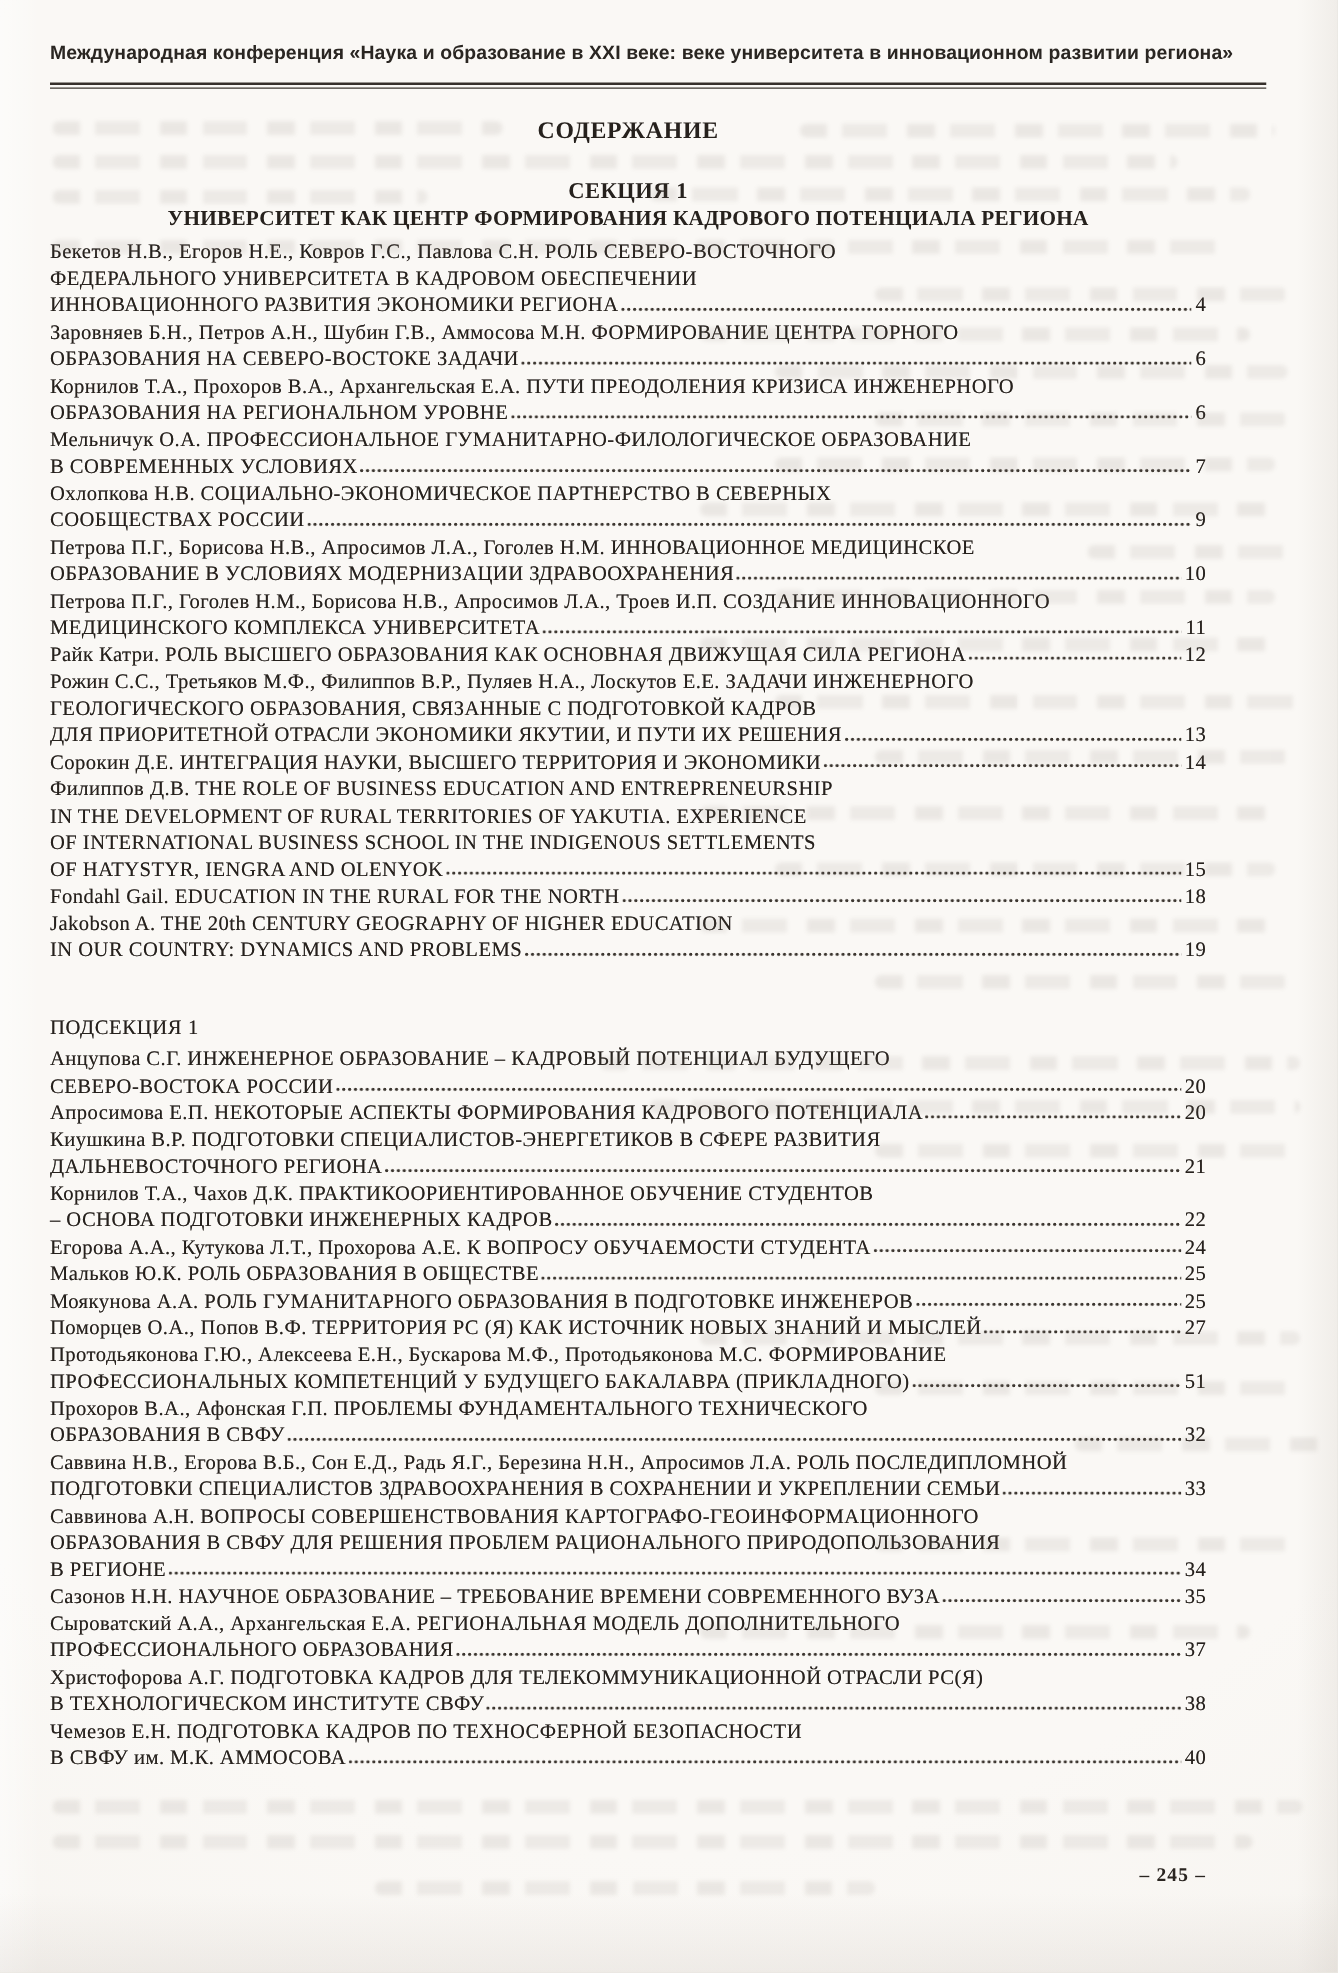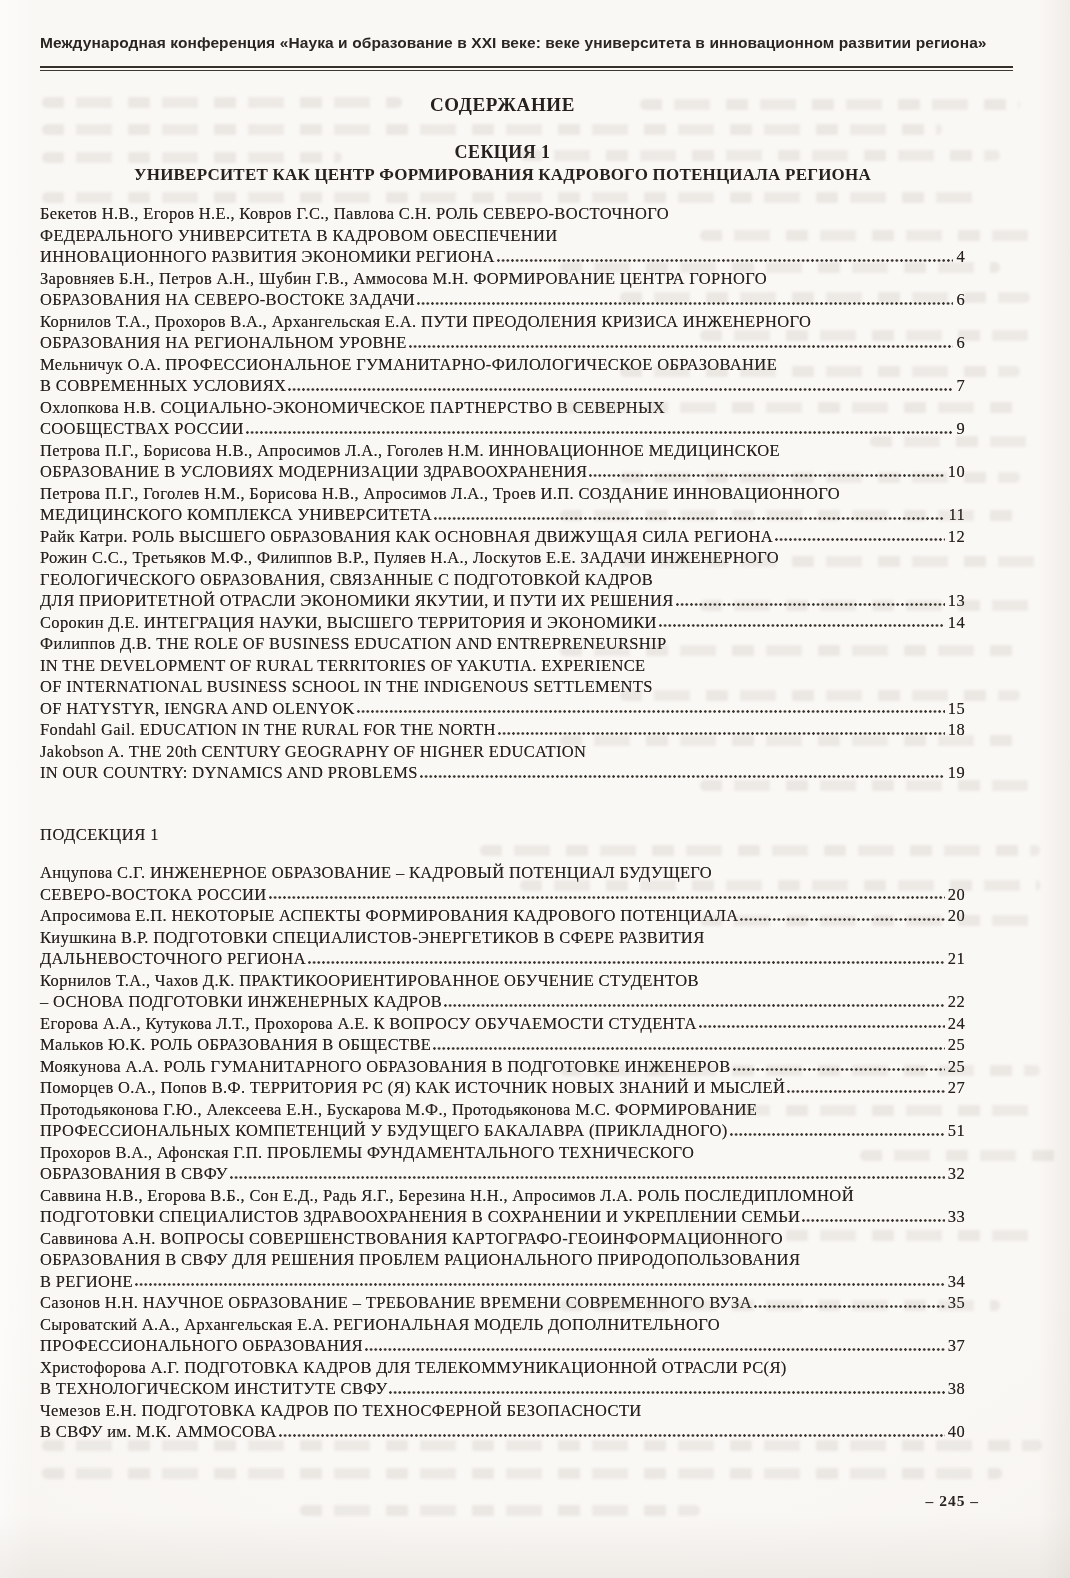--- a/index.html
+++ b/index.html
@@ -43,21 +43,21 @@
     letter-spacing:.6px;margin:0;
   }
   .section-label{
     text-align:center;font-weight:bold;font-size:18px;line-height:22px;
     letter-spacing:.4px;margin-top:25px;
   }
   .section-title{
     text-align:center;font-weight:bold;font-size:17px;line-height:22px;
     letter-spacing:.2px;margin-top:1px;
   }
-  .toc-list{margin-top:17px;}
+  .toc-list{margin-top:4px;}
   .entry{margin:0;}
   .line{
     display:flex;align-items:baseline;
     font-size:16.5px;line-height:21.5px;letter-spacing:.35px;
     white-space:pre;
     text-shadow:0 0 .4px rgba(38,33,29,.55);
   }
   .line-text{flex:0 0 auto;}
   .leader{
     flex:1 1 auto;align-self:stretch;margin:0 3px 0 2px;
@@ -65,21 +65,21 @@
     background-size:4.7px 5px;background-repeat:repeat-x;
     background-position:left calc(100% - 5px);
     min-width:12px;
   }
   .page-num{flex:0 0 auto;}
   .subsection-label{
     font-size:16.5px;line-height:21.5px;letter-spacing:.5px;margin-top:40px;
     text-shadow:0 0 .4px rgba(38,33,29,.55);
   }
   .footer-page{
-    position:absolute;top:1492px;right:91px;
+    position:absolute;top:1492px;right:105px;
     font-size:15.5px;font-weight:600;letter-spacing:1px;color:#2a2521;
   }
 </style>
 </head>
 <body>
 
 <div class="page" style="--ink: #26211d;">
 
   <div class="header-line">Международная конференция «Наука и образование в XXI веке: веке университета в инновационном развитии региона»</div>
 

